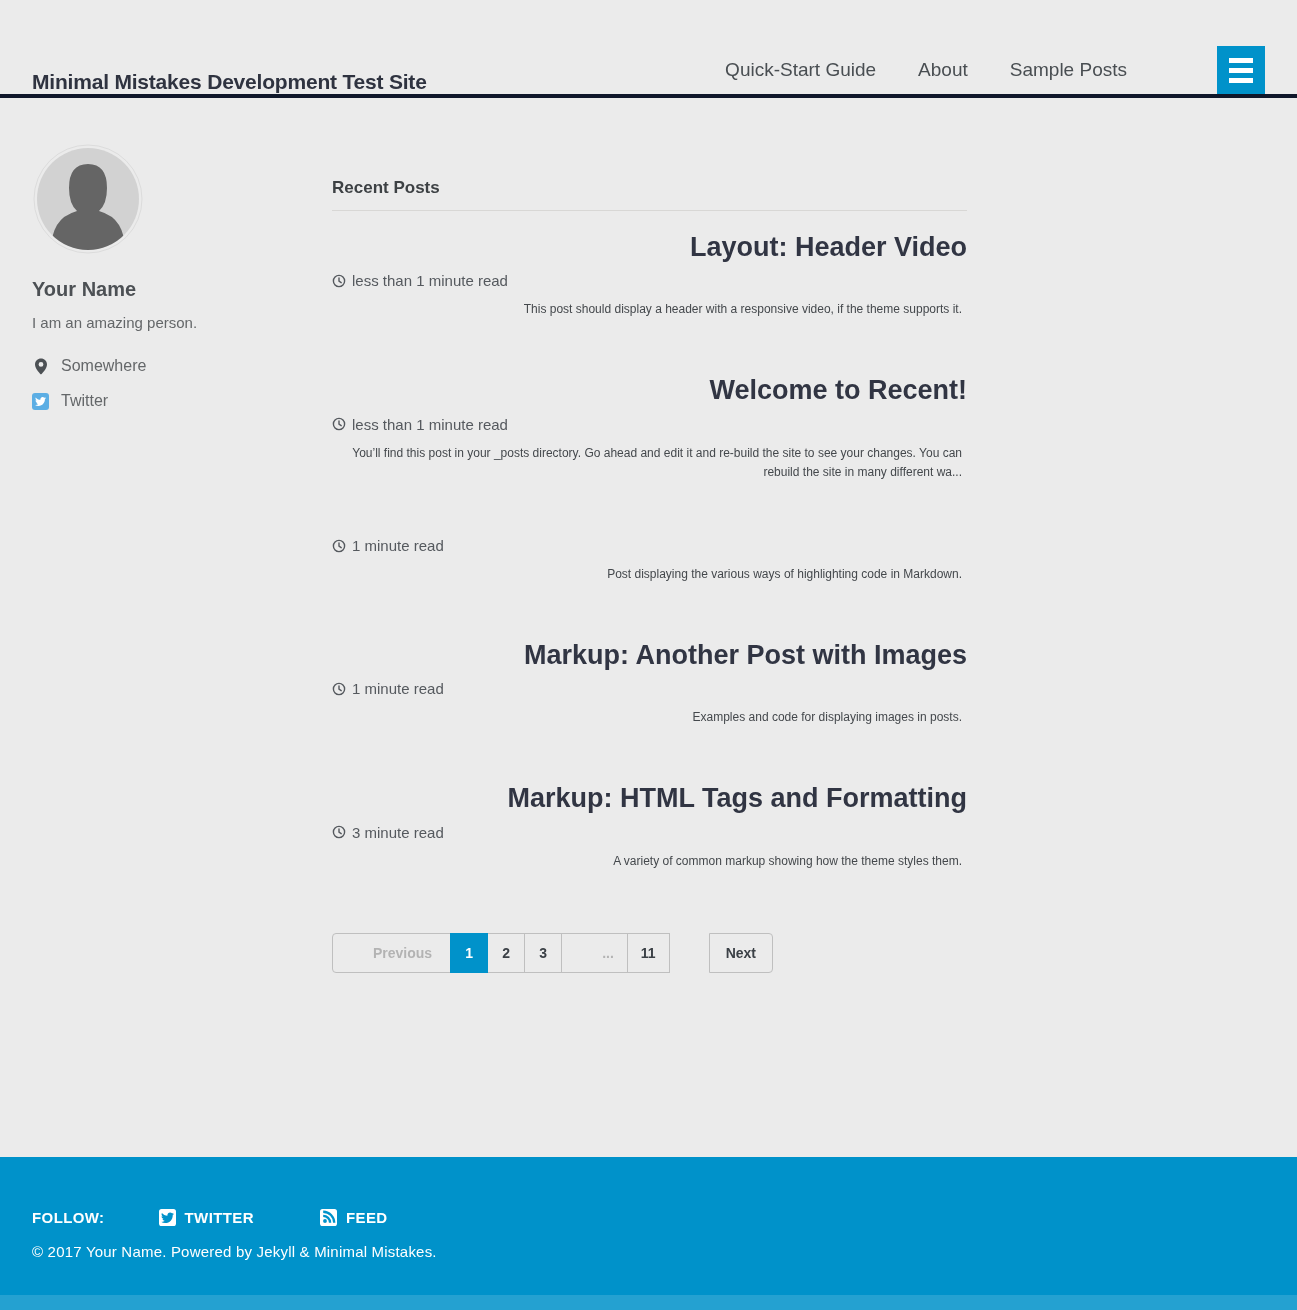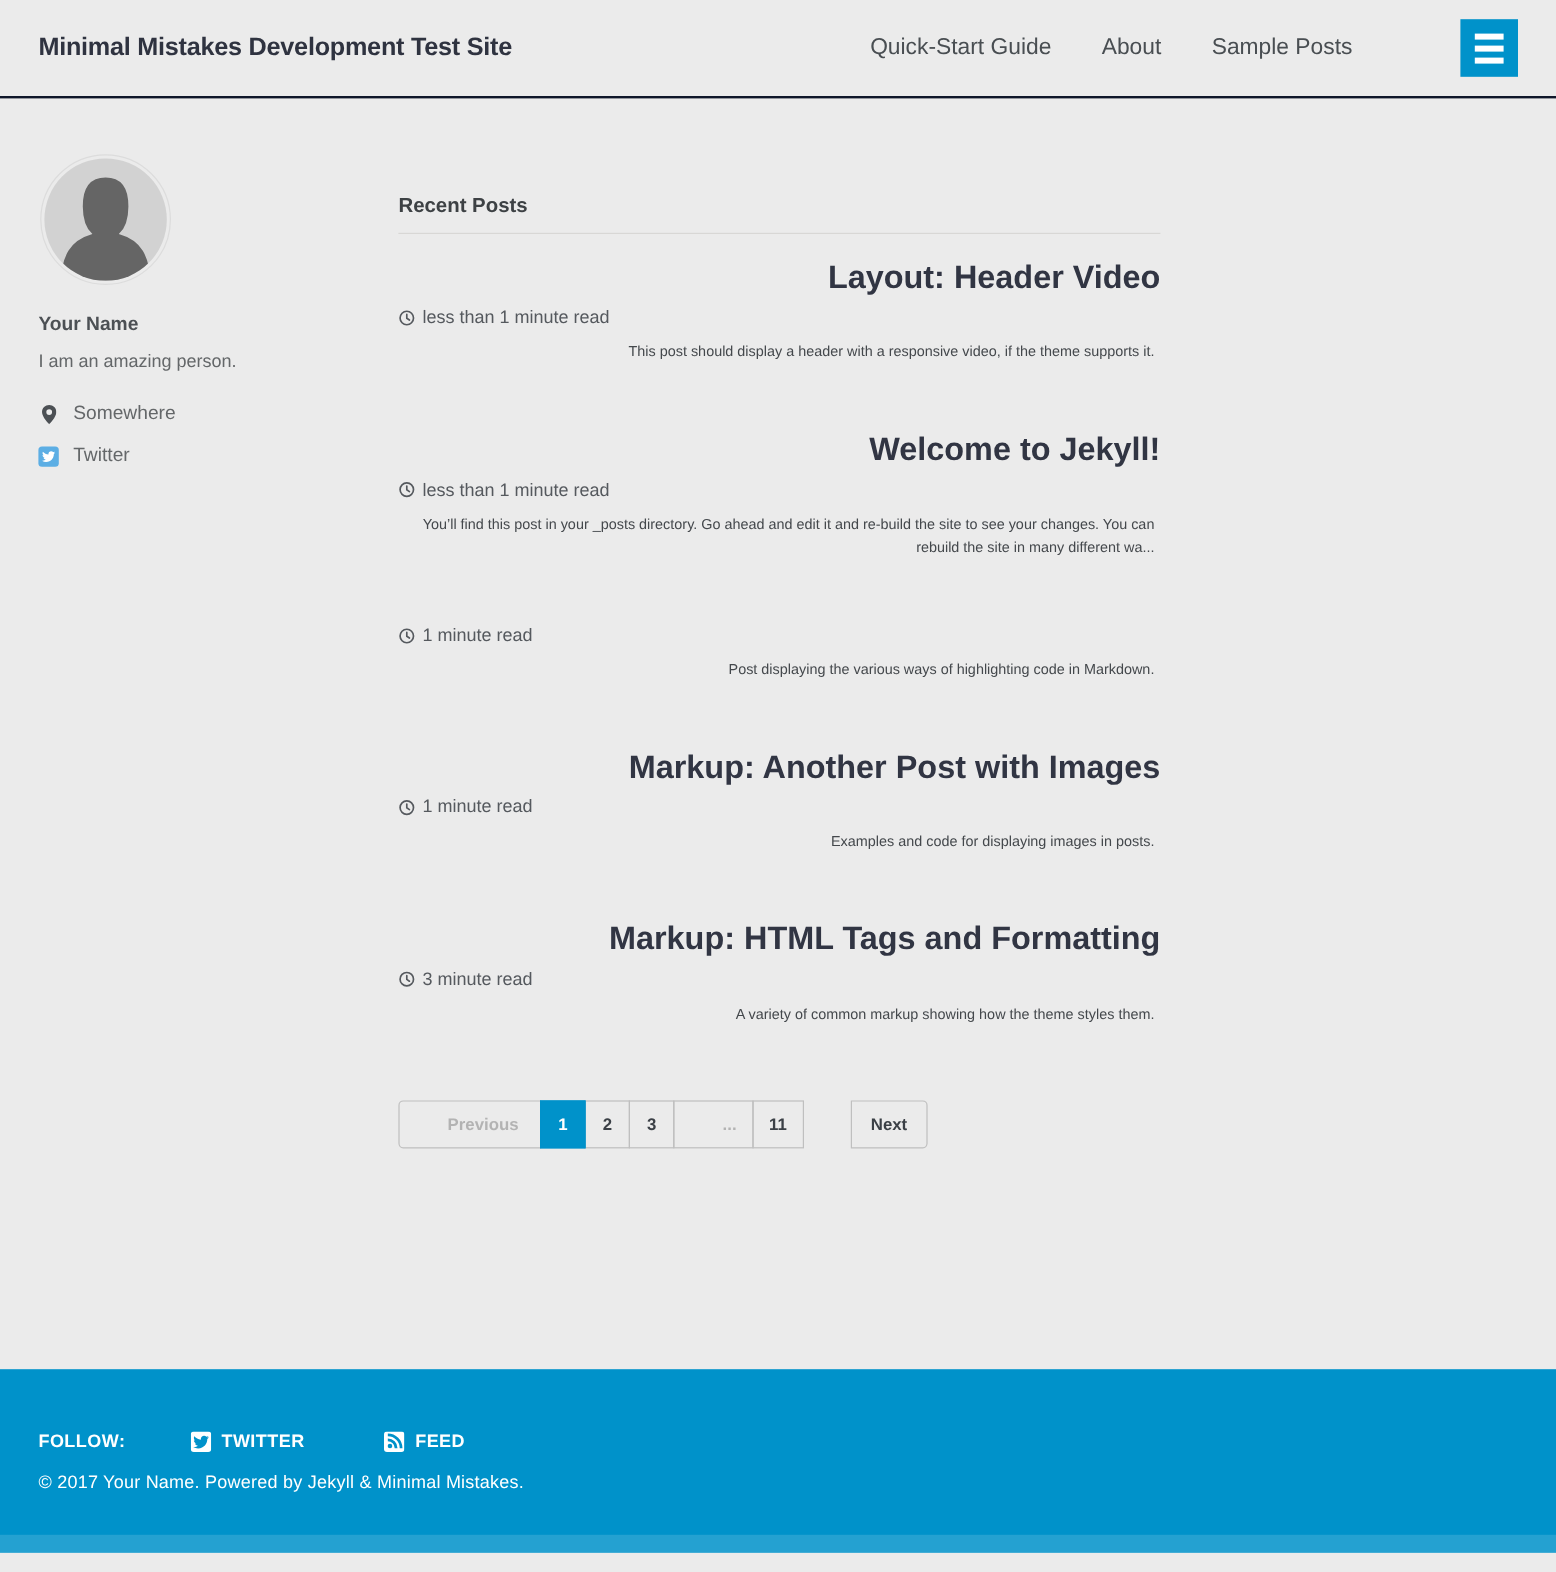--- a/index.html
+++ b/index.html
@@ -9,25 +9,25 @@
     background: #ebebeb;
     color: #3d4144;
     width: 1297px;
     height: 1310px;
     overflow: hidden;
     position: relative;
   }
 
   
   .masthead {
-    height: 82px;
+    height: 98px;
     background: #ebebeb;
-    border-bottom: 2px solid #0f172a;
-    display: flex;
-    align-items: center;
+    border-bottom: 4px solid #0f172a;
+    display: flex;
+    align-items: flex-end;
     padding: 0 32px;
   }
   .site-title {
     font-size: 21px;
     font-weight: bold;
     color: #2f3340;
     letter-spacing: -0.2px;
     cursor: pointer;
   }
   .masthead-nav {
@@ -68,21 +68,21 @@
     padding: 46px 32px 0;
     min-height: 1059px;
     align-items: flex-start;
   }
 
   
   .sidebar { width: 268px; flex: 0 0 268px; }
   .avatar-wrap { width: 110px; height: 110px; margin-left: 1px; }
   .author-name {
     margin-top: 24px;
-    font-size: 16px;
+    font-size: 20px;
     font-weight: bold;
     color: #4c5054;
   }
   .author-bio {
     margin-top: 13px;
     font-size: 15px;
     color: #646769;
   }
   .author-links { margin-top: 26px; list-style: none; }
   .author-link {
@@ -269,21 +269,21 @@
         <svg width="14" height="14" viewBox="0 0 16 16">
             <circle cx="8" cy="8" r="6.4" fill="none" stroke="#55595e" stroke-width="1.6"></circle>
             <path d="M8 4.6V8.2l2.5 1.7" fill="none" stroke="#55595e" stroke-width="1.6" stroke-linecap="round"></path>
           </svg>
         <span>less than 1 minute read</span>
       </p>
       <p class="post-excerpt">This post should display a header with a responsive video, if the theme supports it.</p>
     </article>
 
     <article class="post-item">
-      <h2 class="post-title">Welcome to Jekyll!</h2>
+      <h2 class="post-title">Welcome to Recent!</h2>
       <p class="post-meta">
         <svg width="14" height="14" viewBox="0 0 16 16">
             <circle cx="8" cy="8" r="6.4" fill="none" stroke="#55595e" stroke-width="1.6"></circle>
             <path d="M8 4.6V8.2l2.5 1.7" fill="none" stroke="#55595e" stroke-width="1.6" stroke-linecap="round"></path>
           </svg>
         <span>less than 1 minute read</span>
       </p>
       <p class="post-excerpt">You’ll find this post in your _posts directory. Go ahead and edit it and re-build the site to see your changes. You can rebuild the site in many different wa...</p>
     </article>
 

